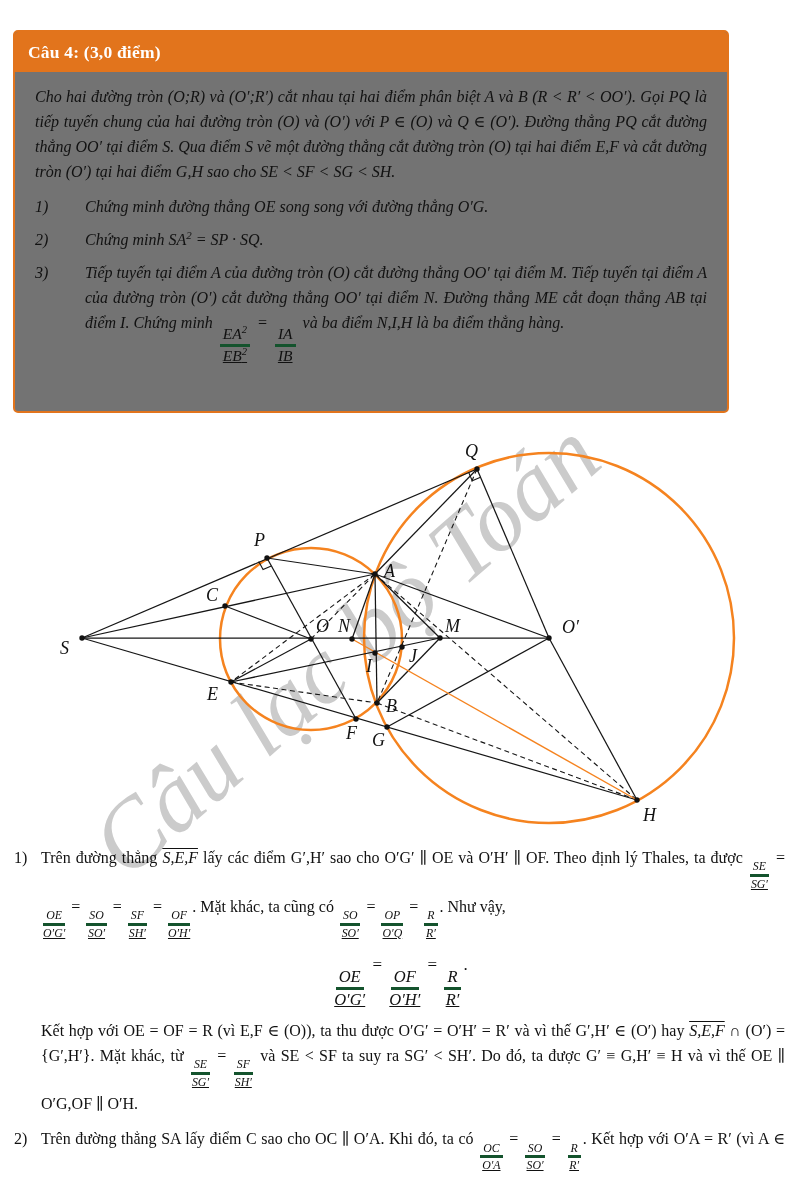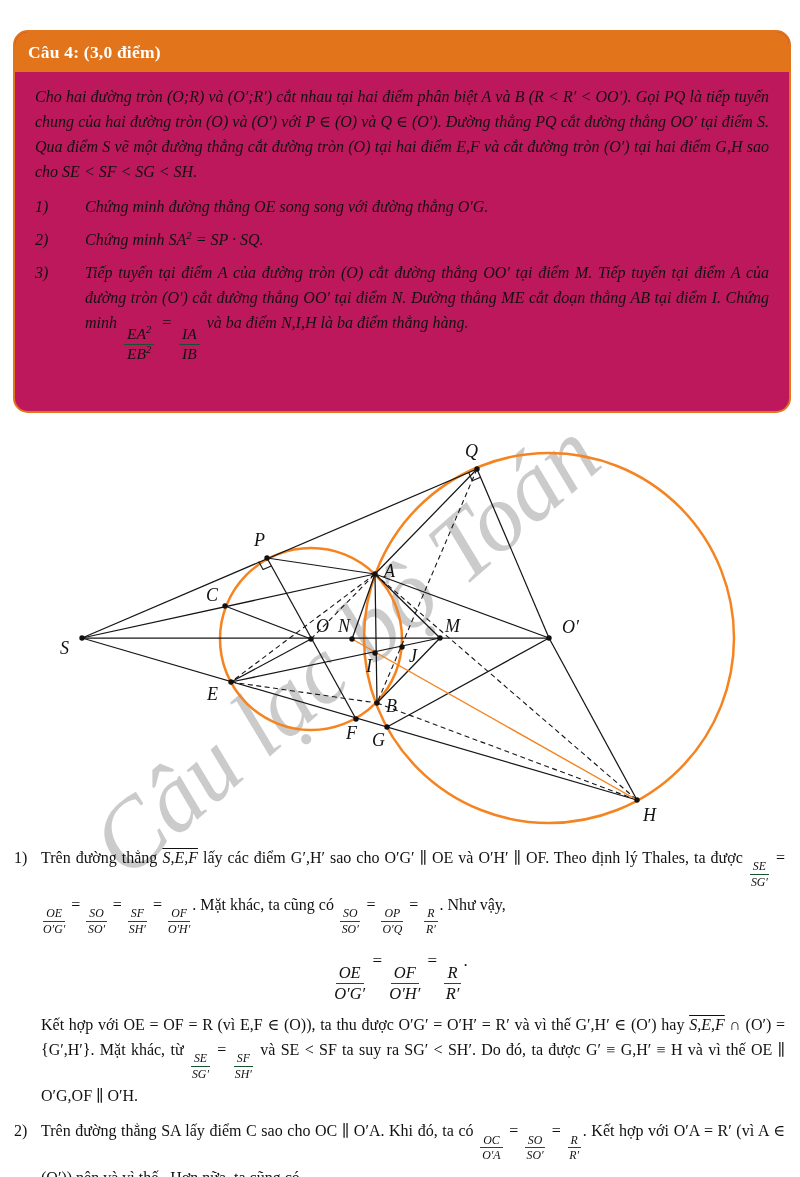--- a/index.html
+++ b/index.html
@@ -10,23 +10,23 @@
   }
   
   .watermark{
     position:absolute;left:345px;top:648px;z-index:0;
     transform:translate(-50%,-50%) rotate(-41deg);
     font-style:italic;font-size:96px;color:#cbcbcb;white-space:nowrap;
     font-family:"Liberation Serif","DejaVu Serif",serif;
   }
   
   .problem-box{
-    position:absolute;left:13px;top:30px;width:778px;height:383px;z-index:2;
-    box-sizing:border-box;border:2px solid #e2741c;border-radius:15px;
-    background:#be185d;overflow:hidden;
+    position:absolute;left:13px;top:30px;width:716px;height:383px;z-index:2;
+    box-sizing:border-box;border:2px solid #e2741c;border-radius:5px;
+    background:#737373;overflow:hidden;
   }
   .problem-header{
     background:#e2741c;color:#ffffff;font-weight:bold;font-size:17.5px;
     padding:10px 14px 9px 13px;letter-spacing:.2px;
   }
   .problem-body{
     padding:13px 20px 0 20px;font-size:16px;line-height:1.56;
     font-style:italic;text-align:justify;
   }
   .statement{margin:0 0 10px 0;}
@@ -41,22 +41,22 @@
   .s-num{flex:0 0 27px;}
   .s-text{flex:1;text-align:justify;}
   .sol-display{text-align:center;font-size:17px;margin:8px 0 10px 0;}
   .sol-cont{margin:2px 0 10px 27px;text-align:justify;}
   
   .mi{}
   .ol{font-style:italic;text-decoration:overline;}
   .frac{display:inline-flex;flex-direction:column;align-items:center;
     vertical-align:-0.62em;line-height:1.08;font-size:0.74em;font-style:italic;
     margin:4px 2px;}
-  .frac .fn{border-bottom:1px solid #14532d;padding:0 3px 1px 3px;}
-  .frac .fd{padding-top:1px;}
+  .frac .fn{border-bottom:3px solid #14532d;padding:0 3px 1px 3px;}
+  .frac .fd{padding-top:1px;text-decoration:underline;}
   .frac.big{font-size:0.97em;vertical-align:-0.75em;margin:0 3px;}
   sup.e{font-size:0.68em;line-height:0;}
   
   .fig-svg{position:absolute;left:0;top:420px;z-index:1;}
   .plabel{font-family:"Liberation Serif","DejaVu Serif",serif;
     font-style:italic;font-size:18px;fill:#111;}
 </style>
 </head>
 <body>
 

